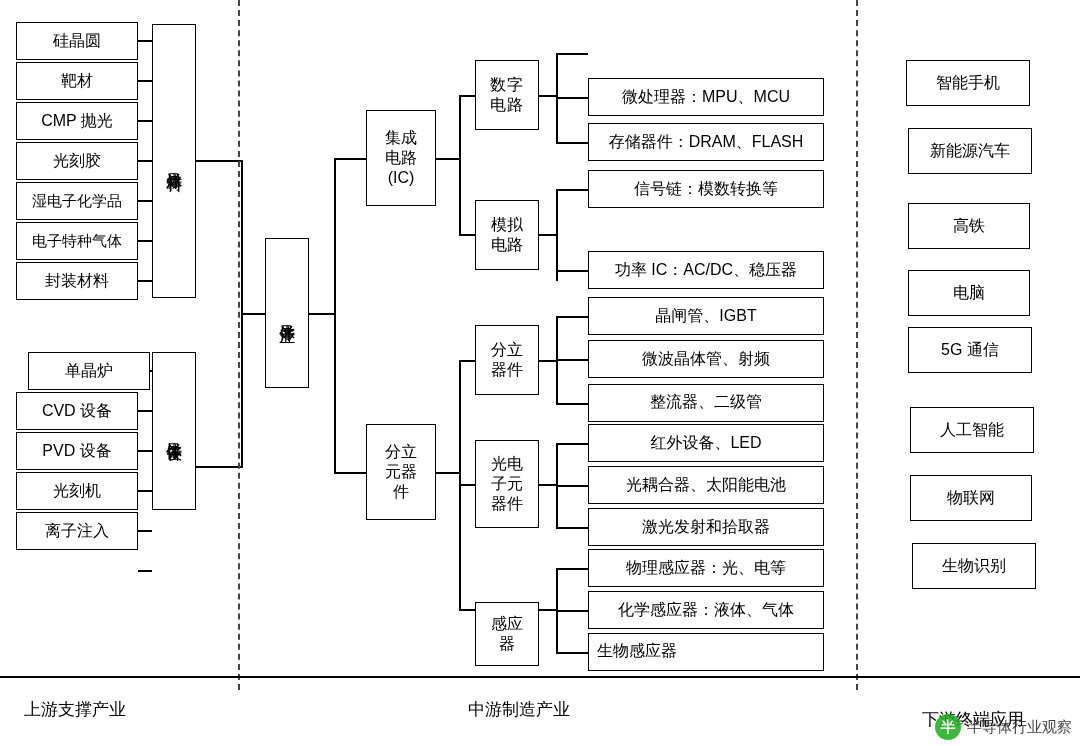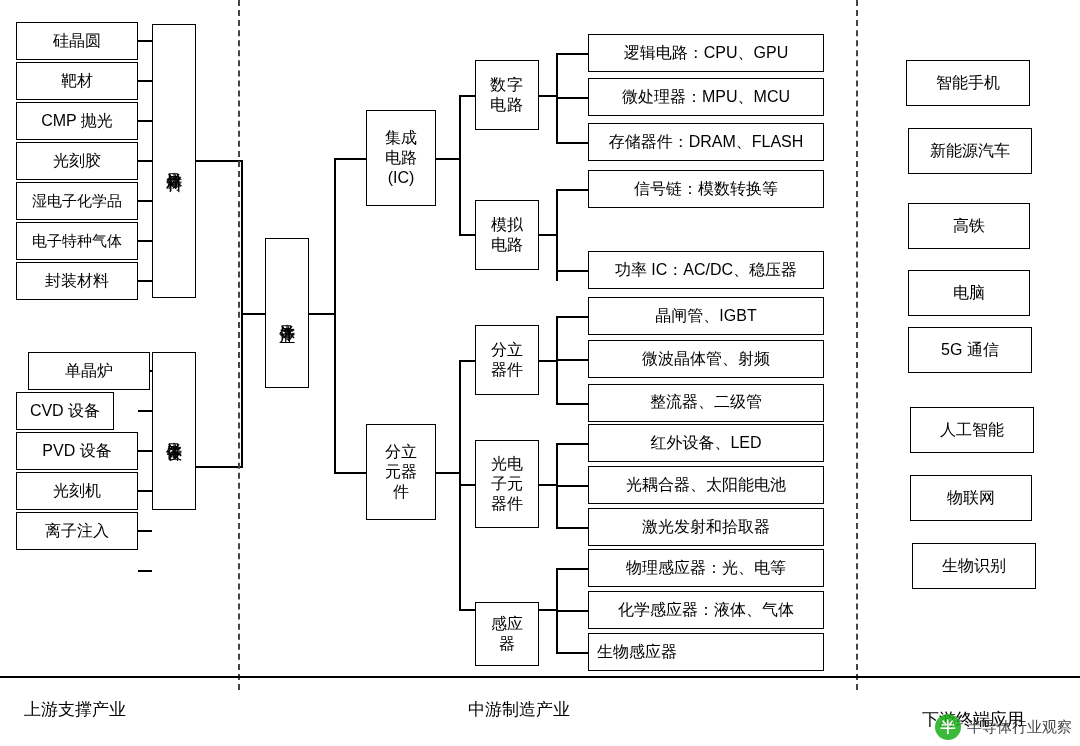--- a/index.html
+++ b/index.html
@@ -103,21 +103,21 @@
 
   <div class="line hline" style="left:138px;top:40px;width:14px;"></div>
   <div class="line hline" style="left:138px;top:80px;width:14px;"></div>
   <div class="line hline" style="left:138px;top:120px;width:14px;"></div>
   <div class="line hline" style="left:138px;top:160px;width:14px;"></div>
   <div class="line hline" style="left:138px;top:200px;width:14px;"></div>
   <div class="line hline" style="left:138px;top:240px;width:14px;"></div>
   <div class="line hline" style="left:138px;top:280px;width:14px;"></div>
 
   <div class="box" style="left:28px;top:352px;width:122px;height:38px;">单晶炉</div>
-  <div class="box" style="left:16px;top:392px;width:98px;height:38px;">CVD 设备</div>
+  <div class="box" style="left:16px;top:392px;width:122px;height:38px;">CVD 设备</div>
   <div class="box" style="left:16px;top:432px;width:122px;height:38px;">PVD 设备</div>
   <div class="box" style="left:16px;top:472px;width:122px;height:38px;">光刻机</div>
   <div class="box" style="left:16px;top:512px;width:122px;height:38px;">离子注入</div>
 
   <div class="box vert" style="left:152px;top:352px;width:44px;height:158px;">半导体设备</div>
 
   <div class="line hline" style="left:138px;top:370px;width:14px;"></div>
   <div class="line hline" style="left:138px;top:410px;width:14px;"></div>
   <div class="line hline" style="left:138px;top:450px;width:14px;"></div>
   <div class="line hline" style="left:138px;top:490px;width:14px;"></div>
@@ -162,21 +162,20 @@
       <span>电路</span>
     </div>
   </div>
 
   <div class="line hline" style="left:539px;top:95px;width:18px;"></div>
   <div class="line vline" style="left:556px;top:53px;height:90px;"></div>
   <div class="line hline" style="left:556px;top:53px;width:32px;"></div>
   <div class="line hline" style="left:556px;top:97px;width:32px;"></div>
   <div class="line hline" style="left:556px;top:142px;width:32px;"></div>
 
-  <div class="box" style="left:588px;top:34px;width:236px;height:38px;">逻辑电路：CPU、GPU</div>
   <div class="box" style="left:588px;top:78px;width:236px;height:38px;">微处理器：MPU、MCU</div>
   <div class="box" style="left:588px;top:123px;width:236px;height:38px;">存储器件：DRAM、FLASH</div>
 
   <div class="line hline" style="left:539px;top:234px;width:18px;"></div>
   <div class="line vline" style="left:556px;top:189px;height:92px;"></div>
   <div class="line hline" style="left:556px;top:189px;width:32px;"></div>
   <div class="line hline" style="left:556px;top:270px;width:32px;"></div>
 
   <div class="box" style="left:588px;top:170px;width:236px;height:38px;">信号链：模数转换等</div>
   <div class="box" style="left:588px;top:251px;width:236px;height:38px;">功率 IC：AC/DC、稳压器</div>
@@ -238,21 +237,21 @@
   <div class="box" style="left:588px;top:508px;width:236px;height:38px;">激光发射和拾取器</div>
 
   <div class="line hline" style="left:539px;top:609px;width:18px;"></div>
   <div class="line vline" style="left:556px;top:568px;height:84px;"></div>
   <div class="line hline" style="left:556px;top:568px;width:32px;"></div>
   <div class="line hline" style="left:556px;top:610px;width:32px;"></div>
   <div class="line hline" style="left:556px;top:652px;width:32px;"></div>
 
   <div class="box" style="left:588px;top:549px;width:236px;height:38px;">物理感应器：光、电等</div>
   <div class="box" style="left:588px;top:591px;width:236px;height:38px;">化学感应器：液体、气体</div>
-  <div class="box left" style="left:588px;top:633px;width:236px;height:38px;">生物感应器</div>
+  <div class="box left" style="left:588px;top:633px;width:236px;height:38px;font-family:Liberation Mono, monospace;">生物感应器</div>
 
   <div class="box" style="left:906px;top:60px;width:124px;height:46px;">智能手机</div>
   <div class="box" style="left:908px;top:128px;width:124px;height:46px;">新能源汽车</div>
   <div class="box" style="left:908px;top:203px;width:122px;height:46px;">高铁</div>
   <div class="box" style="left:908px;top:270px;width:122px;height:46px;">电脑</div>
   <div class="box" style="left:908px;top:327px;width:124px;height:46px;">5G 通信</div>
   <div class="box" style="left:910px;top:407px;width:124px;height:46px;">人工智能</div>
   <div class="box" style="left:910px;top:475px;width:122px;height:46px;">物联网</div>
   <div class="box" style="left:912px;top:543px;width:124px;height:46px;">生物识别</div>
 

